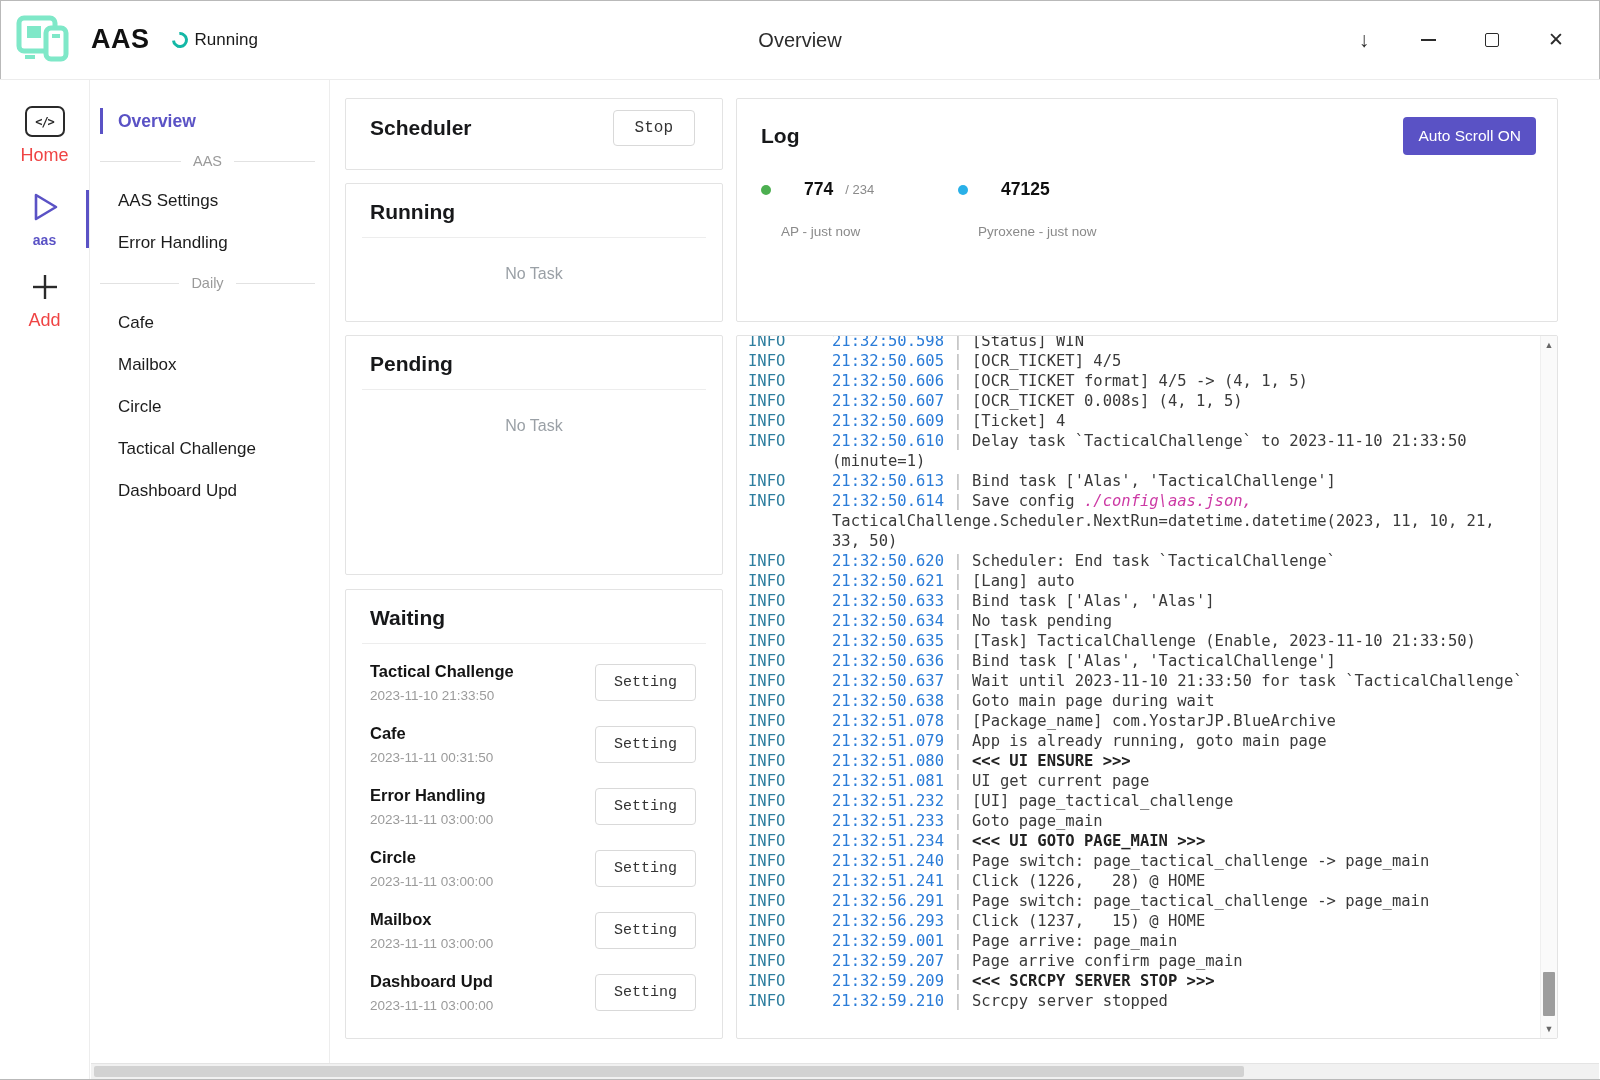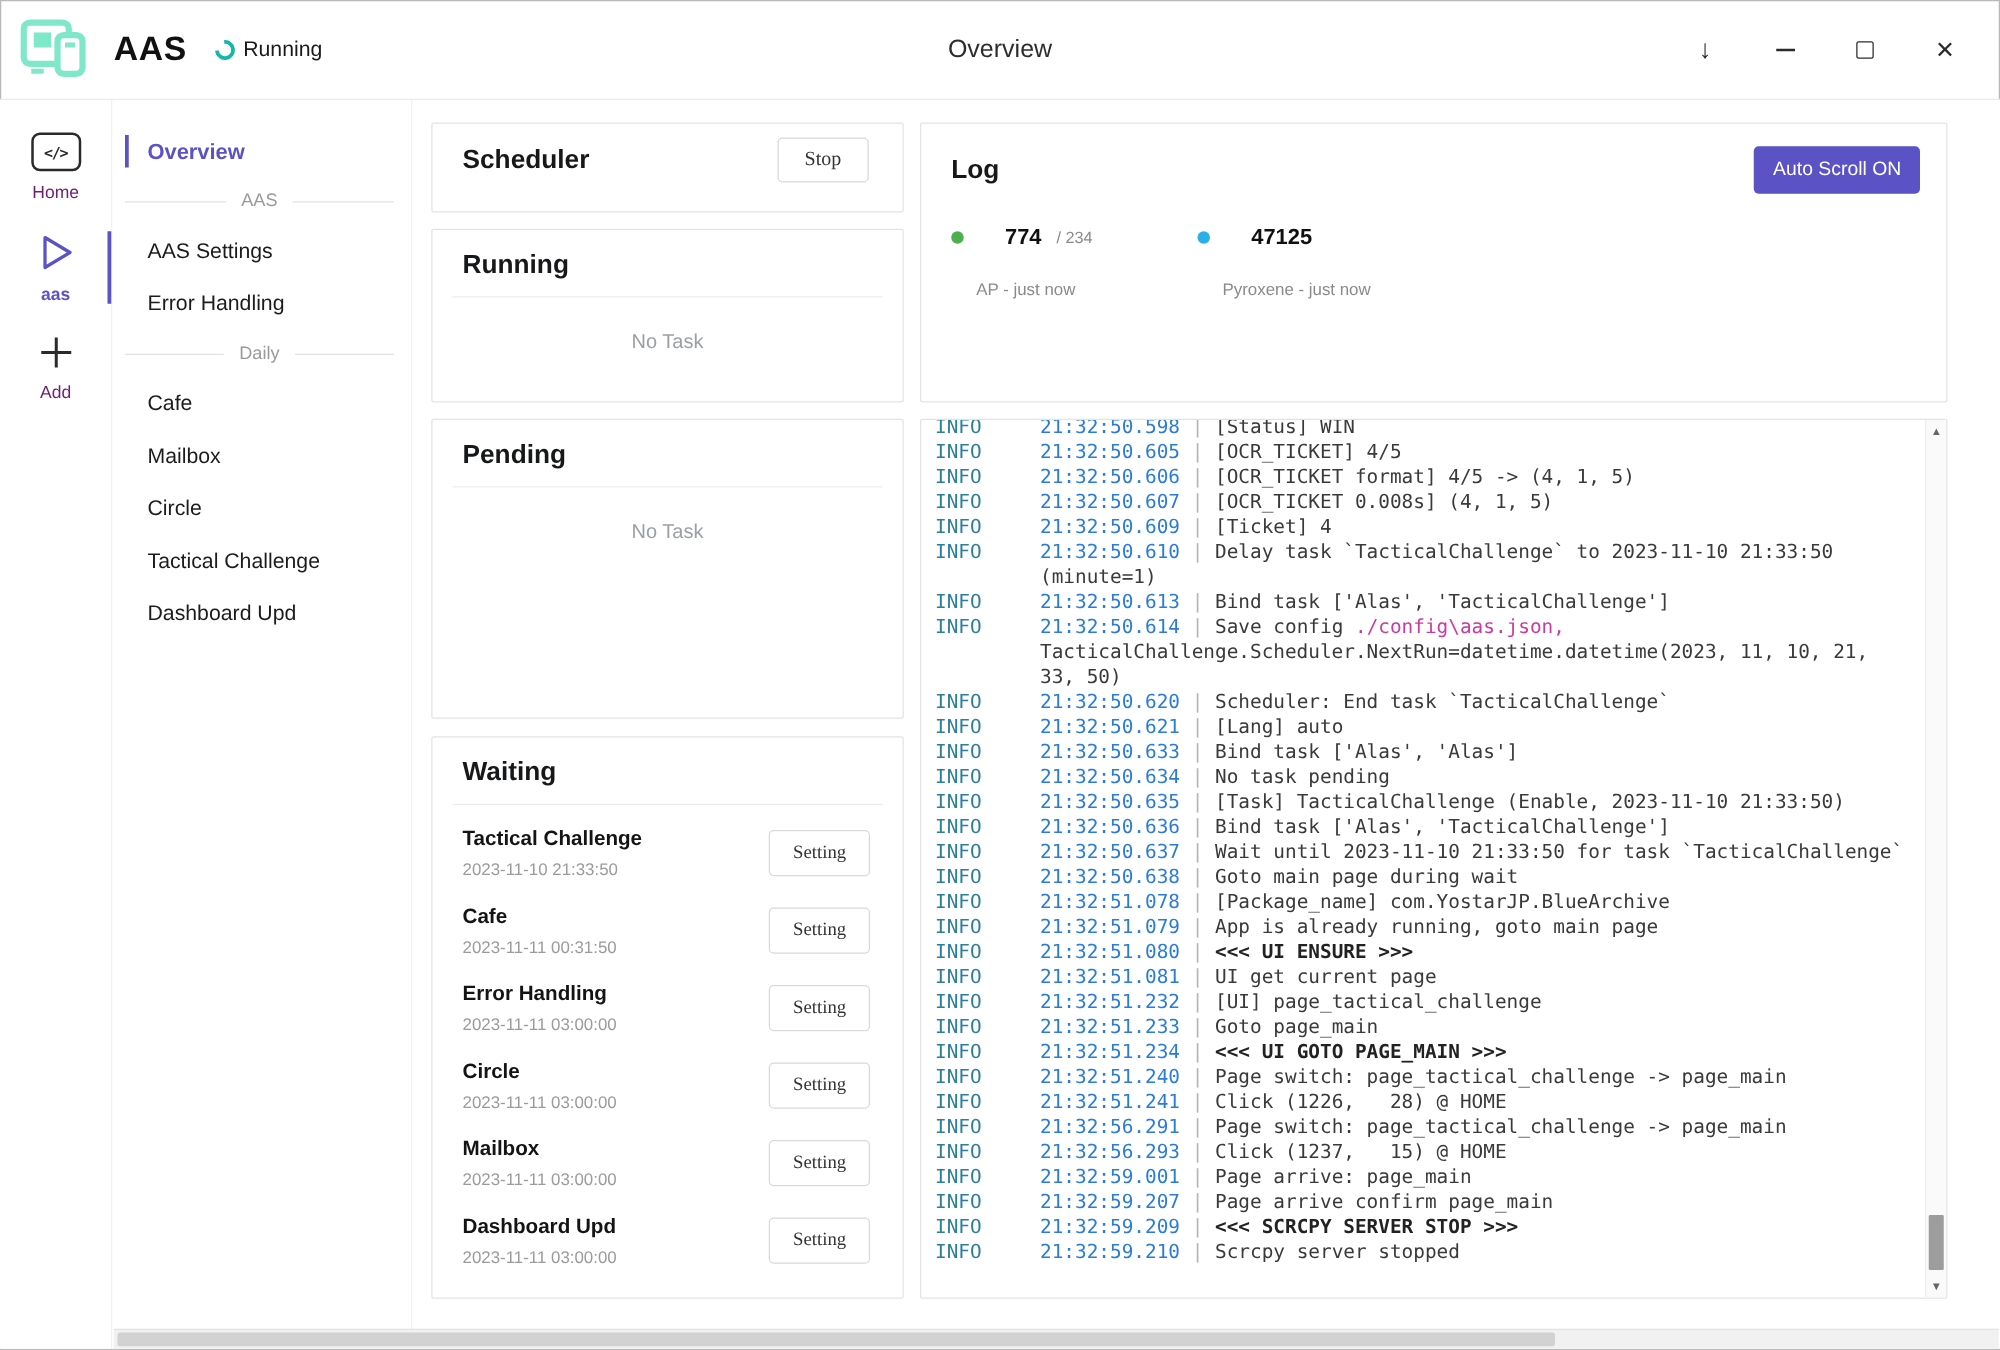--- a/index.html
+++ b/index.html
@@ -28,21 +28,21 @@
   .wc-max-box { width:14px; height:14px; border:1.5px solid #2b2b2b; border-radius:2px; }
   .wc-close { font-size:19px; }
 
   
   .app-body { display:flex; height:999px; }
 
   
   .rail { width:90px; border-right:1px solid #ededed; padding-top:14px; display:flex; flex-direction:column; align-items:center; background:#fff; }
   .rail-item { position:relative; width:100%; display:flex; flex-direction:column; align-items:center; gap:8px; padding:12px 0; cursor:pointer; }
   .rail-item.active::after { content:""; position:absolute; right:0; top:12px; bottom:12px; width:3px; background:var(--accent,#5a52c5); }
-  .rail-label { font-size:14px; color:#701a75; }
+  .rail-label { font-size:18px; color:#ef4444; }
   .rail-item.active .rail-label { color:var(--accent,#5a52c5); font-weight:bold; font-size:14px; }
   .home-icon { width:40px; height:31px; border:2.4px solid #2a2a2a; border-radius:7px; display:flex; align-items:center; justify-content:center; }
   .home-icon-glyph { font-family:"DejaVu Sans Mono", monospace; font-size:12px; font-weight:bold; color:#2a2a2a; letter-spacing:-1px; }
   .play-icon, .plus-icon { display:block; }
 
   
   .sidebar { width:240px; border-right:1px solid #ededed; padding-top:20px; background:#fff; }
   .sb-item { position:relative; height:42px; line-height:42px; padding-left:28px; font-size:17px; color:#1c1c1c; cursor:pointer; white-space:nowrap; }
   .sb-item.active { color:var(--accent,#5a52c5); font-weight:bold; font-size:17.5px; }
   .sb-item.active::before { content:""; position:absolute; left:10px; top:8px; bottom:8px; width:3px; background:var(--accent,#5a52c5); }
@@ -53,21 +53,21 @@
   
   .main { flex:1; display:flex; gap:13px; padding:18px 42px 40px 15px; background:#fff; }
   .col-left { width:378px; flex:none; display:flex; flex-direction:column; }
   .col-right { flex:1; display:flex; flex-direction:column; }
   .card { background:#fff; border:1px solid #e3e3e3; border-radius:2px; }
 
   .card-head { margin:0 16px; padding:16px 8px 13px; border-bottom:1px solid #ededed; font-size:21px; font-weight:bold; color:#17181a; }
 
   .scheduler-card { height:72px; margin-bottom:13px; display:flex; align-items:center; justify-content:space-between; padding:0 27px 12px 24px; }
   .scheduler-title { font-size:21px; font-weight:bold; color:#17181a; }
-  .btn { background:#fff; border:1px solid #d9d9d9; border-radius:4px; color:#333; cursor:pointer; font-family:Liberation Serif, serif; }
+  .btn { background:#fff; border:1px solid #d9d9d9; border-radius:4px; color:#333; cursor:pointer; font-family:Liberation Mono, monospace; }
   .btn-stop { font-size:16px; padding:8px 21px; }
 
   .running-card { height:139px; margin-bottom:13px; }
   .pending-card { height:240px; margin-bottom:14px; }
   .no-task { text-align:center; color:#9aa0a6; font-size:16px; padding-top:27px; }
 
   .waiting-card { flex:1; overflow:hidden; }
   .wait-rows { padding:8px 26px 0 24px; }
   .wait-row { display:flex; align-items:center; justify-content:space-between; padding:10px 0 11px; }
   .wait-name { font-size:16.5px; font-weight:600; color:#141414; }
@@ -89,21 +89,21 @@
 
   
   .log-output { flex:1; position:relative; overflow:hidden; padding:4px 28px 8px 11px; }
   .log-scroll { margin-top:-9px; overflow:hidden; }
   .log-line { position:relative; padding-left:84px; white-space:pre-wrap; word-wrap:break-word;
               font-family:"DejaVu Sans Mono", monospace; font-size:15.5px; line-height:20px; color:#3a3a3a; }
   .log-level { position:absolute; left:0; top:0; color:var(--c-info,#2d7d9e); }
   .log-time { color:var(--c-time,#2a7cd8); }
   .log-sep { color:#b5b5b5; }
   .seg-b { font-weight:bold; color:#222; }
-  .seg-p { color:var(--c-path,#cc39a4); }
+  .seg-p { color:var(--c-path,#cc39a4);font-style:italic; }
 
   .vscroll { position:absolute; top:0; right:0; bottom:0; width:17px; background:#fafafa; border-left:1px solid #efefef; }
   .vs-arrow { position:absolute; left:0; width:100%; text-align:center; font-size:9px; color:#666; cursor:pointer; }
   .vs-arrow.up { top:4px; }
   .vs-arrow.down { bottom:4px; }
   .vs-thumb { position:absolute; bottom:22px; left:2px; width:12px; height:44px; background:#9d9d9d; border-radius:1px; cursor:pointer; }
 
   
   .hscroll { position:absolute; left:91px; right:1px; bottom:1px; height:16px; background:#f1f1f1; border-top:1px solid #e4e4e4; }
   .hs-thumb { position:absolute; left:3px; top:2px; height:11px; width:1150px; background:#d2d2d2; border-radius:2px; cursor:pointer; }

